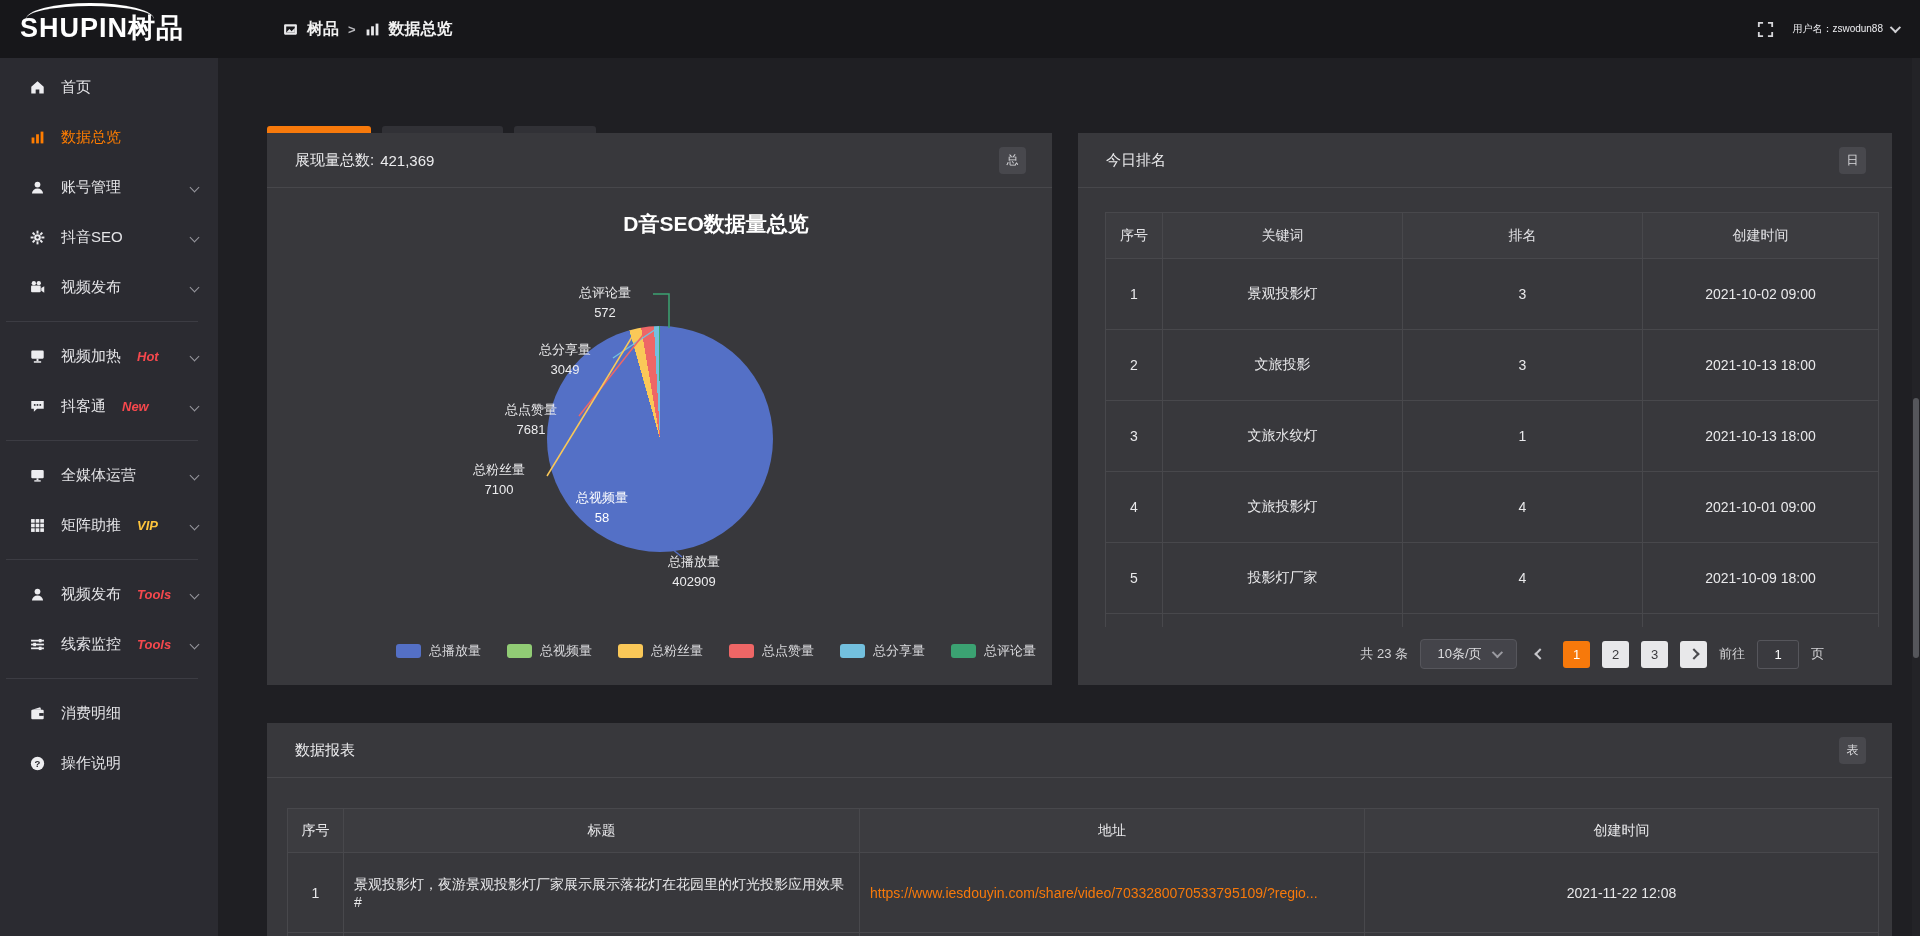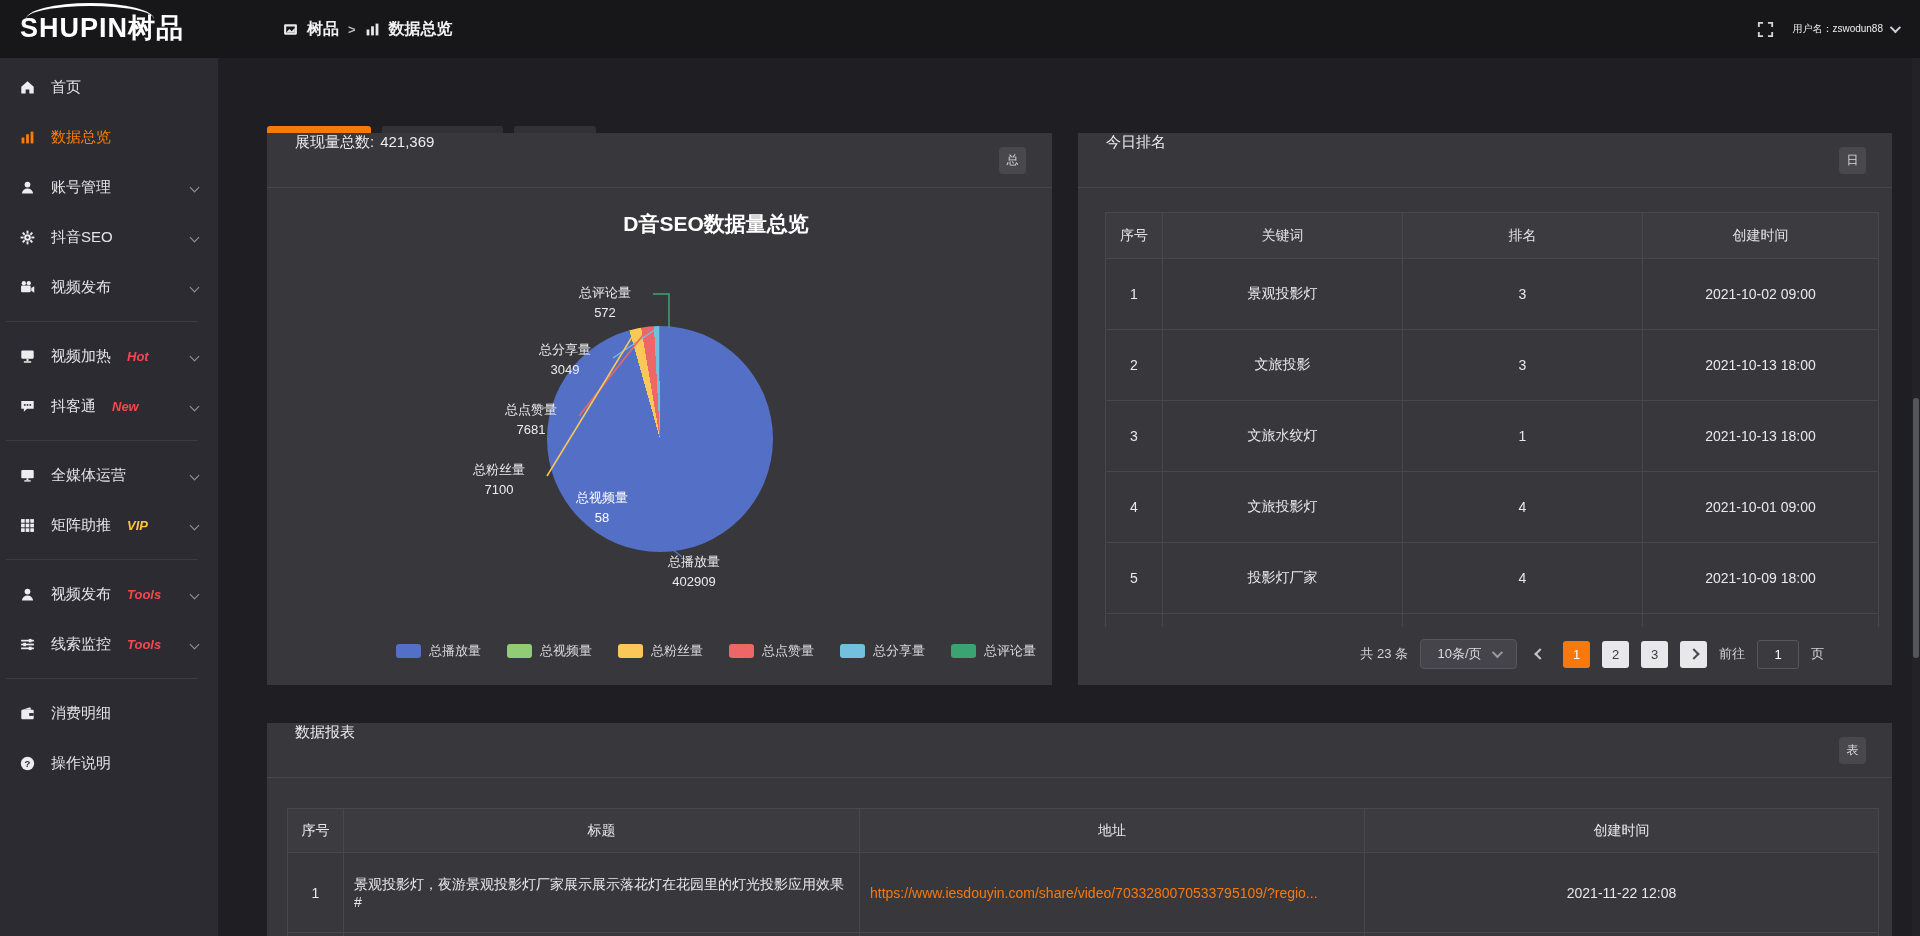--- a/index.html
+++ b/index.html
@@ -13,38 +13,38 @@
   .breadcrumb { position:absolute; left:283px; top:0; height:58px; display:flex; align-items:center; gap:9px; color:#f2f2f2; font-size:16px; font-weight:bold; }
   .bc-sep { color:#b9b9bd; font-size:13px; font-weight:bold; }
   .bc-ic { width:15px; height:15px; color:#e8e8ea; }
   .header-right { position:absolute; right:22px; top:0; height:58px; display:flex; align-items:center; gap:18px; color:#ededf0; font-size:10px; }
   .fs-ic { width:17px; height:17px; color:#d6d6da; cursor:pointer; }
   .user-chip { display:flex; align-items:center; gap:7px; cursor:pointer; }
   .chev { width:8px; height:8px; border-right:2px solid #cfcfd3; border-bottom:2px solid #cfcfd3; transform:rotate(45deg) translateY(-2px); }
 
   
   .sidebar { position:absolute; left:0; top:58px; width:218px; bottom:0; background:#2b2b31; padding-top:4px; }
-  .nav-item { position:relative; height:50px; display:flex; align-items:center; padding-left:20px; color:#e4e4e7; font-size:15px; cursor:pointer; }
+  .nav-item { position:relative; height:50px; display:flex; align-items:center; padding-left:30px; color:#e4e4e7; font-size:15px; cursor:pointer; }
   .nav-item .nic { width:15px; height:15px; margin-right:16px; flex:0 0 15px; color:#ededf0; }
   .nav-item.active { color:#ff7d00; }
   .nav-item.active .nic { color:#ff7d00; }
   .nav-badge { font-size:13px; font-style:italic; font-weight:bold; margin-left:16px; }
   .badge-hot { color:#f5484d; }
   .badge-vip { color:#ffc53d; }
   .nav-chev { position:absolute; right:20px; width:7px; height:7px; border-right:1.6px solid #97979e; border-bottom:1.6px solid #97979e; transform:rotate(45deg); }
   .nav-div { height:1px; background:#3c3c43; margin:9px 20px 9px 6px; }
 
   
   .tabs { position:absolute; left:267px; top:90px; display:flex; gap:11px; }
   .tab-btn { height:33px; padding:0 15px; background:#313136; color:#d6d6da; border:none; border-radius:3px; font-size:13px; font-weight:bold; font-family:inherit; cursor:pointer;margin-top:36px; }
   .tab-btn.active { background:#f7790b; color:#fff; }
 
   
   .card { position:absolute; background:#38383c; }
-  .card-head { position:relative; height:55px; display:flex; padding:0 28px; border-bottom:1px solid #47474b; color:#ececee; font-size:15px; }
+  .card-head { position:relative; height:55px; display:flex; align-items:center; padding:0 28px; border-bottom:1px solid #47474b; color:#ececee; font-size:15px; }
   .corner-btn { position:absolute; right:26px; top:14px; width:27px; height:27px; background:#48484d; border:none; border-radius:4px; color:#d8d8db; font-size:12px; cursor:pointer; font-family:inherit; }
 
   .card-overview { left:267px; top:133px; width:785px; height:552px; }
   .card-ranking  { left:1078px; top:133px; width:814px; height:552px; }
   .card-report   { left:267px; top:723px; width:1625px; height:213px; overflow:hidden; }
 
   .metric-val { margin-left:6px; }
 
   
   .chart-area { position:relative; width:898px; height:496px; }

